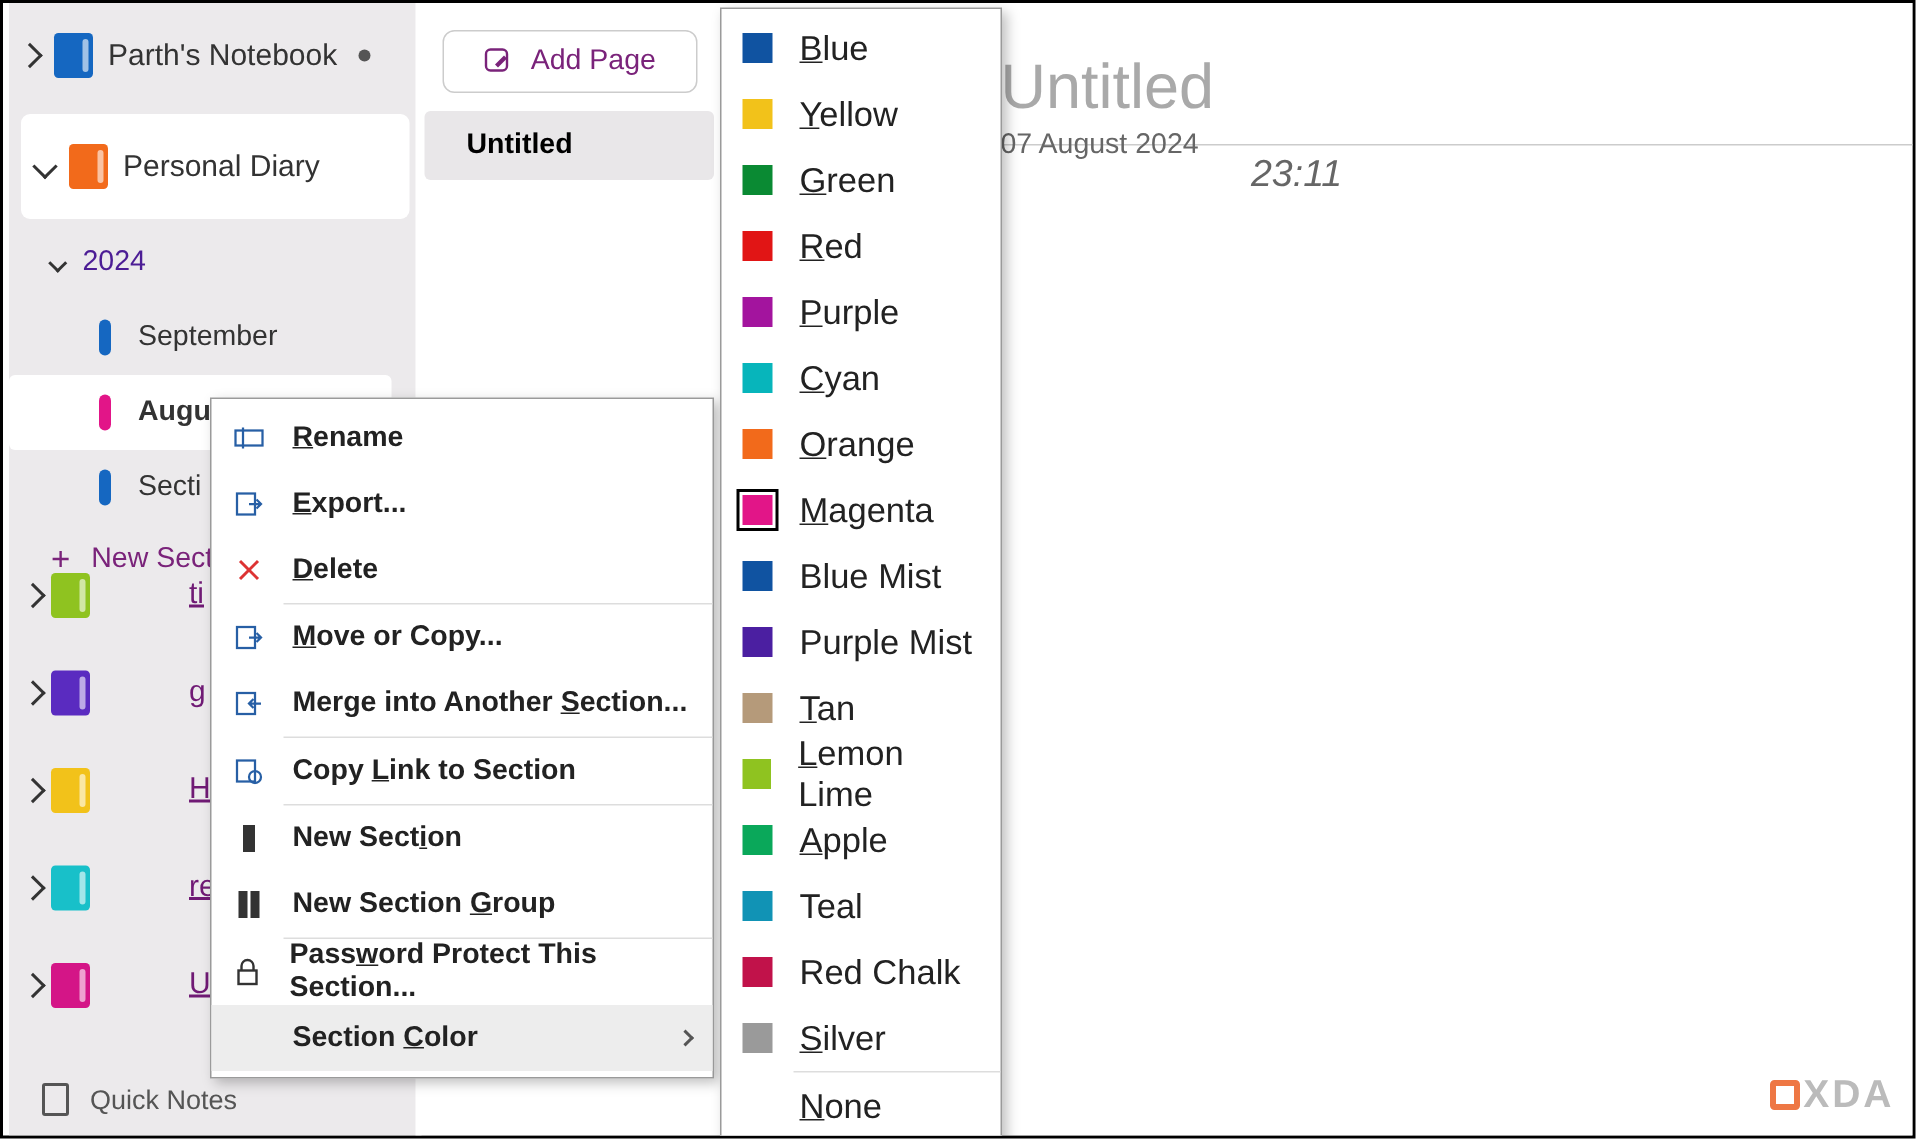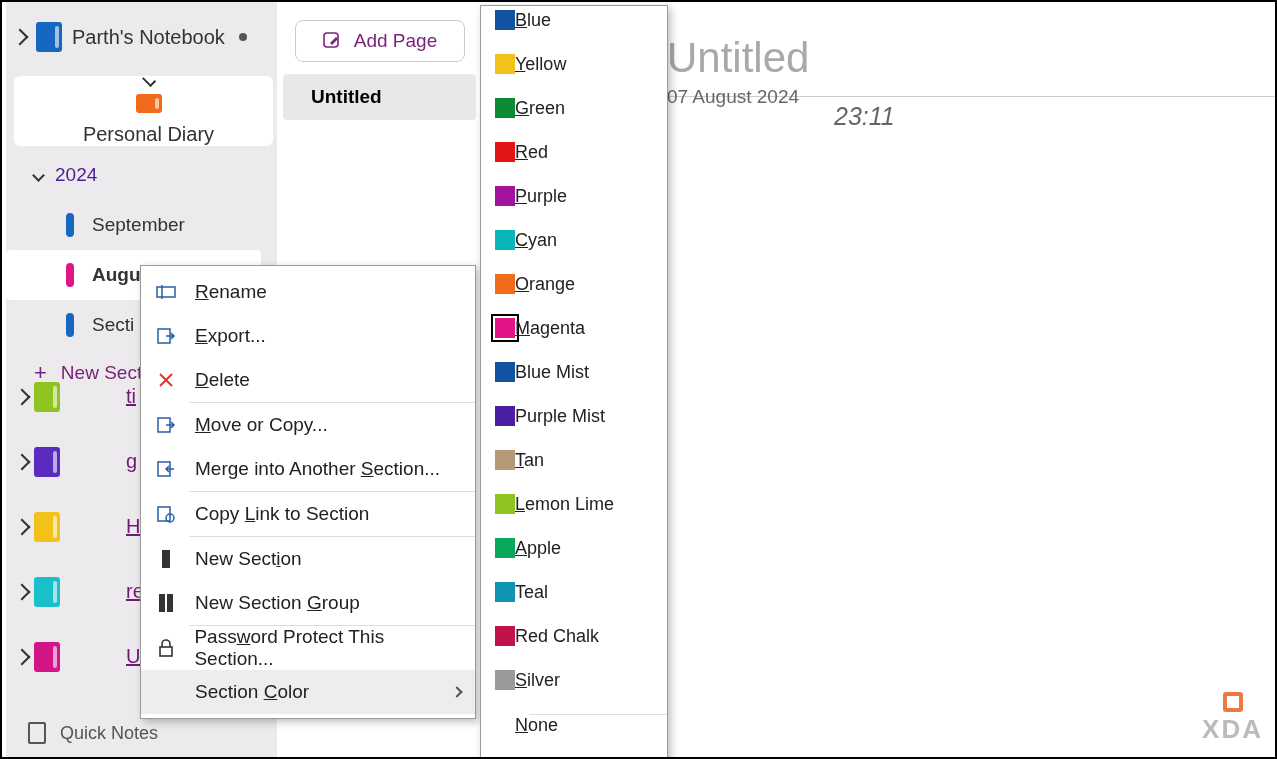--- a/index.html
+++ b/index.html
@@ -6,21 +6,21 @@
   body { width: 1277px; height: 759px; background: #fff; overflow: hidden; position: relative; border: 2px solid #000; }
   .nb-strip-item { display: flex; align-items: center; height: 65px; padding-left: 6px; gap:6px; }
   .chev { width: 12px; height: 12px; border-right: 2px solid #333; border-bottom: 2px solid #333; transform: rotate(-45deg); }
   .chev.down { transform: rotate(45deg); }
   .book { width: 26px; height: 30px; border-radius: 3px; position: relative; }
   .book::after { content:""; position:absolute; right:3px; top:4px; bottom:4px; width:4px; background: rgba(255,255,255,.6); border-radius:2px; }
   
   
   .sidebar { position:absolute; left:4px; top:0; width:275px; height:100%; background:#eceaec; }
   .notebook-header { display:flex; align-items:center; height:70px; padding-left:6px; gap:10px; font-size:20px; color:#333; }
-  .notebook-header.selected { background:#fff; border-radius:6px; margin:4px 8px; padding-left:10px;flex-direction:column; }
+  .notebook-header.selected { background:#fff; border-radius:6px; margin:4px 8px; padding-left:10px; }
   .year-row { display:flex; align-items:center; height:50px; padding-left:28px; gap:12px; font-size:19px; color:#4c1d95; }
   .section-row { display:flex; align-items:center; height:50px; padding-left:60px; gap:18px; font-size:19px; color:#333; }
   .section-row.active { background:#fff; border-radius:4px; margin-right:20px; font-weight:600; }
   .tab-mark { width:8px; height:24px; border-radius:4px; }
   .new-section-row { display:flex; align-items:center; height:46px; padding-left:28px; gap:14px; color:#7a237a; font-size:19px; }
   .plus { font-size:22px; font-weight:300; }
   .partial-item { position:absolute; left:70px; padding-left:50px; height:65px; display:flex; align-items:center; font-size:20px; color:#701a75;text-decoration:underline; }
   .qn-row { position:absolute; bottom:4px; left:0; right:0; display:flex; align-items:center; gap:14px; padding-left:22px; height:40px; font-size:18px; color:#555; }
   .page-icon { width:18px; height:22px; border:2px solid #555; border-radius:2px; }
   .dot { width:8px; height:8px; border-radius:50%; background:#555; }
@@ -32,36 +32,36 @@
   
   
   .canvas { position:absolute; left:480px; top:0; right:0; bottom:0; background:#fff; }
   .title { position:absolute; left:185px; top:32px; font-size:42px; color:#a9a9a9; }
   .title-underline { position:absolute; left:185px; top:94px; width:720px; height:1px; background:#ccc; }
   .date { position:absolute; left:185px; top:84px; font-size:19px; color:#666; }
   .time { position:absolute; left:352px; top:100px; font-size:25px; color:#666;font-style:italic; }
   
   
   .ctx1 { position:absolute; left:138px; top:263px; width:336px; background:#fff; border:1px solid #9a9a9a; box-shadow:3px 3px 8px rgba(0,0,0,.25); z-index:10; padding:4px 0;}
-  .ctx1-item { display:flex; align-items:center; height:44px; padding:0 14px; gap:18px; font-size:19px; color:#222; }
+  .ctx1-item { display:flex; align-items:center; height:44px; padding:0 14px; gap:18px; font-size:19px; color:#222;font-weight:bold; }
   .ctx1-item.hover { background:#ededed;justify-content:flex-end; }
   .ctx1-sep { height:1px; background:#ddd; margin-left:48px; }
   .ctx1-ic { width:22px; height:22px; display:flex; align-items:center; justify-content:center; }
   .ctx1-arrow { margin-left:auto; width:8px; height:8px; border-right:2px solid #555; border-bottom:2px solid #555; transform:rotate(-45deg); }
   
   
   .ctx2 { position:absolute; left:478px; top:3px; width:188px; background:#fff; border:1px solid #9a9a9a; box-shadow:3px 3px 8px rgba(0,0,0,.25); z-index:20; padding:4px 0;}
-  .ctx2-item { display:flex; align-items:flex-start; height:44px; padding:0 14px; font-size:18px; color:#222; }
+  .ctx2-item { display:flex; align-items:center; height:44px; padding:0 14px; gap:18px; font-size:23px; color:#222; }
   .swatch { width:20px; height:20px; }
   .swatch.sel { outline:2px solid #000; outline-offset:2px; }
   .ctx2-sep { height:1px; background:#ddd; margin-left:48px; }
   .u { text-decoration: underline; text-decoration-thickness:1px; }
   
   
-  .wm { position:absolute; right:12px; bottom:12px; font-size:26px; font-weight:700; color:#bbb; letter-spacing:2px; display:flex; align-items:center; gap:2px;flex-direction:column;}
+  .wm { position:absolute; right:12px; bottom:12px; font-size:26px; font-weight:700; color:#bbb; letter-spacing:2px; display:flex; align-items:center; gap:2px;}
   .wm .sq { width:20px; height:20px; border:4px solid #e74; border-radius:3px; }
 </style>
 </head>
 <body>
 
 <div class="sidebar">
 
   <div class="notebook-header" style="padding-left:8px;">
     <span class="chev"></span>
     <span class="book" style="background:#1567c1"></span>

